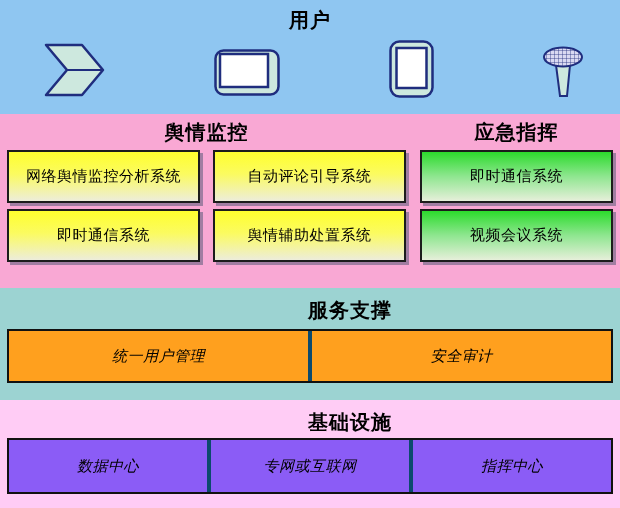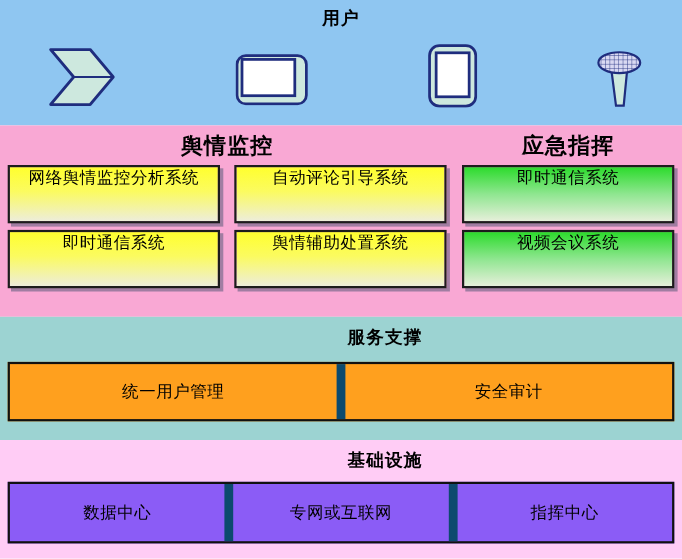--- a/index.html
+++ b/index.html
@@ -7,45 +7,45 @@
     width:620px;height:508px;position:relative;overflow:hidden;
     font-family:"Liberation Serif","DejaVu Serif",serif;color:#000;background:#fff;
   }
   .band{position:absolute;left:0;width:620px;}
   #band-users{top:0;height:114px;background:#8FC6F1;}
   #band-monitoring{top:114px;height:174px;background:#f9a8d4;}
   #band-support{top:288px;height:112px;background:#9CD3D2;}
   #band-infra{top:400px;height:108px;background:#FFCCF5;}
 
   .band-title{position:absolute;left:0;width:620px;text-align:center;
-    font-size:16px;font-weight:bold;letter-spacing:1px;}
+    font-size:20px;font-weight:bold;letter-spacing:1px;}
   #users-title{top:7px;}
   #support-title{top:9px;padding-left:40px;}
   #infra-title{top:9px;padding-left:40px;}
 
   .col-header{position:absolute;top:5px;text-align:center;font-size:20px;font-weight:bold;letter-spacing:1px;}
   #header-monitoring{left:7px;width:399px;}
   #header-command{left:420px;width:193px;}
 
   .sysbox{position:absolute;width:193px;height:53px;box-sizing:border-box;
     border:2px solid #1c1c1c;box-shadow:3px 3px 0 rgba(90,90,120,0.55);
-    display:flex;align-items:flex-start;justify-content:center;
+    display:flex;align-items:center;justify-content:center;
     font-size:15px;letter-spacing:0.5px;}
   .box-yellow{background:linear-gradient(180deg,#FFFF2E 0%,#FBFB60 45%,#EDEDDA 100%);}
   .box-green{background:linear-gradient(180deg,#2CDB2C 0%,#8FE690 50%,#E6EFDA 100%);}
   .r1{top:36px;} .r2{top:95px;}
   .c1{left:7px;} .c2{left:213px;} .c3{left:420px;}
 
   .bar{position:absolute;left:7px;width:606px;box-sizing:border-box;
     border:2px solid #111;display:flex;}
   #support-bar{top:41px;height:54px;background:#FFA01E;}
   #infra-bar{top:38px;height:56px;background:#8b5cf6;}
   .bar-cell{flex:1;display:flex;align-items:center;justify-content:center;
-    font-size:15px;letter-spacing:0.5px;}
-  .bar-cell + .bar-cell{border-left:8px solid #0c4a6e;}
+    font-size:15px;letter-spacing:0.5px;font-style:italic;}
+  .bar-cell + .bar-cell{border-left:4px solid #0c4a6e;}
 
   .icon{position:absolute;}
   #icon-chevron{left:40px;top:42px;}
   #icon-monitor{left:214px;top:49px;}
   #icon-phone{left:389px;top:40px;}
   #icon-mic{left:542px;top:46px;}
 </style>
 </head>
 <body>
 

